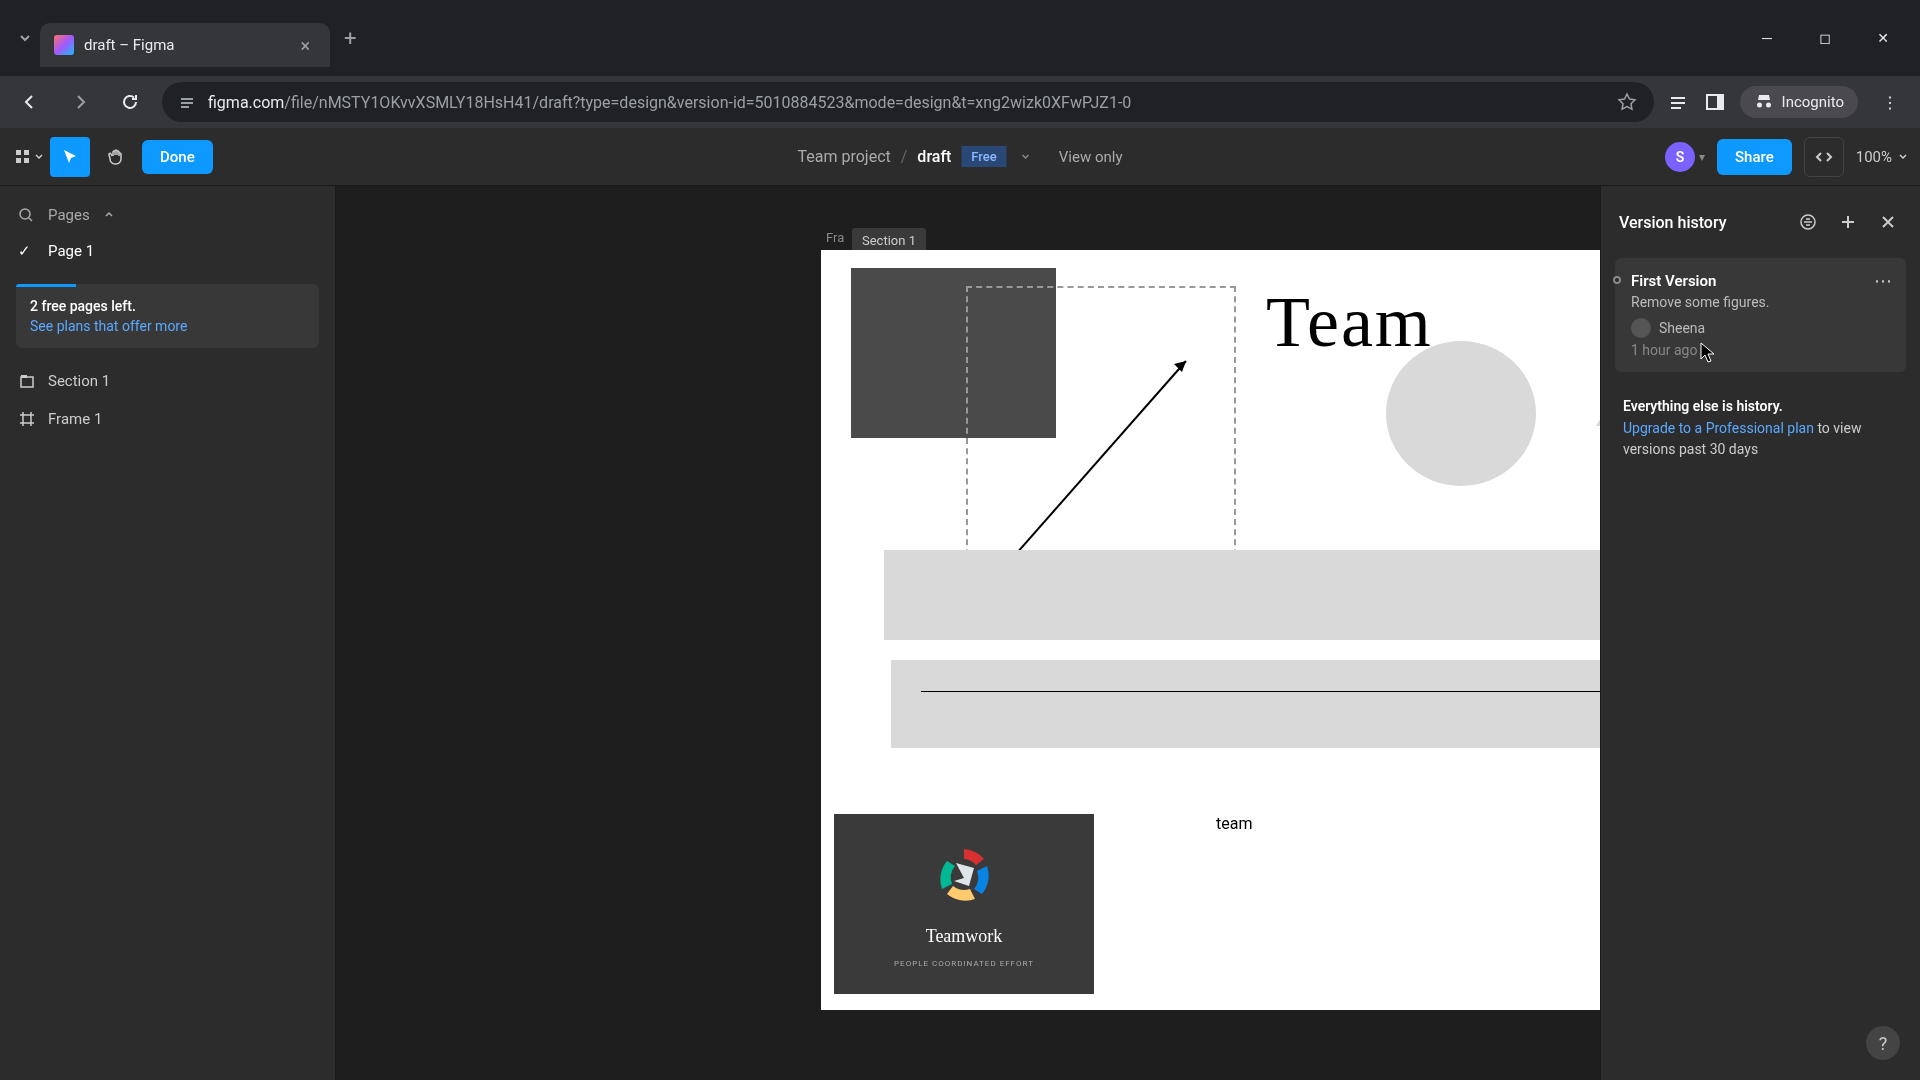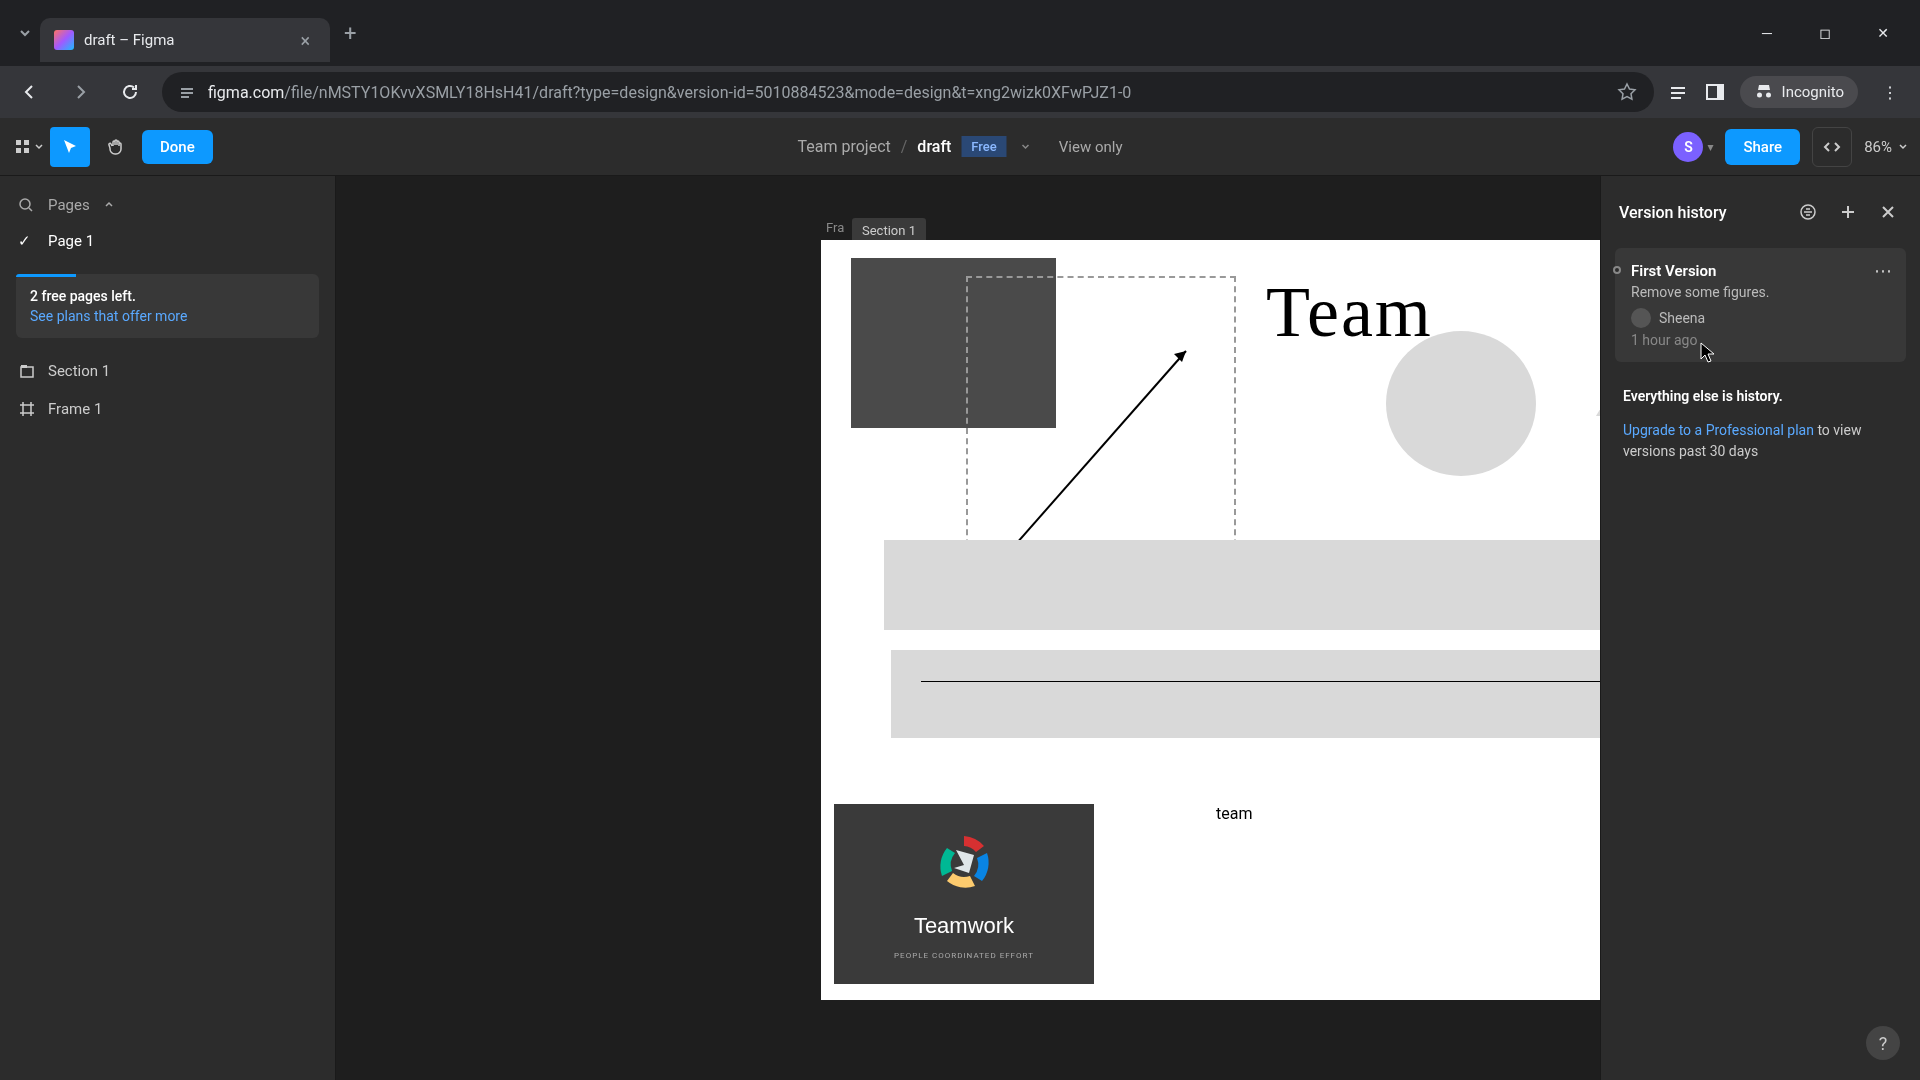--- a/index.html
+++ b/index.html
@@ -1,17 +1,17 @@
 <!DOCTYPE html>
 <html><head>
 <meta charset="utf-8">
 <style>
 *{margin:0;padding:0;box-sizing:border-box;font-family:-apple-system,BlinkMacSystemFont,"Segoe UI",Roboto,sans-serif}
 body{width:1920px;height:1080px;background:#1e1e1e;overflow:hidden;transform-origin:top left}
-.browser-chrome{height:66px;background:#202124;display:flex;align-items:center}
+.browser-chrome{height:76px;background:#202124;display:flex;align-items:center}
 .tab-bar{display:flex;align-items:center;height:100%;padding-left:10px}
 .tab-dropdown{width:30px;height:30px;display:flex;align-items:center;justify-content:center;color:#9aa0a6;cursor:pointer}
 .tab{background:#35363a;height:44px;margin-top:14px;border-radius:10px 10px 0 0;display:flex;align-items:center;padding:0 14px;gap:10px;min-width:290px}
 .tab-favicon{width:20px;height:20px;background:linear-gradient(135deg,#ff7262 0%,#a259ff 50%,#1abcfe 100%);border-radius:3px}
 .tab-title{color:#e8eaed;font-size:15px;flex:1}
 .tab-close{color:#9aa0a6;font-size:18px;cursor:pointer;padding:2px 6px}
 .new-tab{color:#9aa0a6;font-size:22px;padding:0 14px;cursor:pointer}
 .window-controls{margin-left:auto;display:flex;gap:8px;padding-right:12px}
 .win-btn{width:50px;height:40px;display:flex;align-items:center;justify-content:center;color:#e8eaed;font-size:14px;cursor:pointer}
 .address-bar{height:52px;background:#35363a;display:flex;align-items:center;padding:0 12px;gap:14px}
@@ -63,36 +63,36 @@
 .arrow-line{position:absolute;left:660px;top:165px;width:200px;height:225px}
 .hand-text{position:absolute;left:930px;top:95px;font-family:cursive;font-size:72px;color:#000;font-weight:400;letter-spacing:2px}
 .circle{position:absolute;left:1050px;top:155px;width:150px;height:145px;border-radius:50%;background:#d9d9d9}
 .triangle{position:absolute;left:1260px;top:160px;width:0;height:0;border-left:48px solid transparent;border-right:48px solid transparent;border-bottom:80px solid #d9d9d9}
 .gray-bar1{position:absolute;left:548px;top:364px;width:795px;height:90px;background:#d9d9d9}
 .gray-bar2{position:absolute;left:555px;top:474px;width:795px;height:88px;background:#d9d9d9}
 .hr-line{position:absolute;left:585px;top:505px;width:720px;height:1px;background:#000}
 .team-text{position:absolute;left:880px;top:628px;color:#000;font-size:16px}
 .logo-box{position:absolute;left:498px;top:628px;width:260px;height:180px;background:#3a3a3a;display:flex;flex-direction:column;align-items:center;justify-content:center}
 .logo-circle{width:75px;height:75px;position:relative}
-.logo-text{color:#fff;font-size:22px;margin-top:10px;font-family:Liberation Sans, sans-serif}
+.logo-text{color:#fff;font-size:18px;margin-top:10px;font-family:Liberation Serif, serif}
 .logo-sub{color:#aaa;font-size:8px;letter-spacing:1px;margin-top:12px}
 .right-panel{width:320px;background:#2c2c2c;border-left:1px solid #1a1a1a;padding:14px 0}
 .vh-header{display:flex;align-items:center;padding:8px 18px;gap:12px}
 .vh-title{color:#fff;font-size:16px;font-weight:500;flex:1}
 .vh-icon{width:28px;height:28px;display:flex;align-items:center;justify-content:center;color:#ccc;cursor:pointer}
 .version-item{margin:14px 14px;background:#383838;border-radius:6px;padding:14px 16px;position:relative}
 .version-dot{position:absolute;left:-2px;top:18px;width:8px;height:8px;border:2px solid #888;border-radius:50%;background:#2c2c2c}
 .version-name{color:#fff;font-size:15px;font-weight:600;margin-bottom:4px}
 .version-desc{color:#bbb;font-size:14px;margin-bottom:8px}
 .version-author{display:flex;align-items:center;gap:8px;color:#bbb;font-size:14px;margin-bottom:4px}
 .author-avatar{width:20px;height:20px;border-radius:50%;background:#555}
 .version-time{color:#888;font-size:14px}
 .version-menu{position:absolute;right:12px;top:12px;color:#ccc;cursor:pointer;font-size:18px;letter-spacing:2px}
 .history-note{margin:8px 18px;padding:12px 4px}
-.history-title{color:#fff;font-size:14px;font-weight:600;margin-bottom:16px}
+.history-title{color:#fff;font-size:14px;font-weight:600;margin-bottom:4px}
 .history-text{color:#ccc;font-size:14px;line-height:1.5}
 .history-link{color:#5aa9ff;cursor:pointer}
 .help-btn{position:absolute;right:20px;bottom:20px;width:34px;height:34px;border-radius:50%;background:#444;color:#ccc;display:flex;align-items:center;justify-content:center;font-size:18px;cursor:pointer}
 .cursor-img{position:absolute;left:1700px;top:342px;width:16px;height:22px;pointer-events:none;z-index:999}
 svg{display:block}
 </style>
 </head>
 <body>
 
 <div class="browser-chrome">
@@ -216,21 +216,21 @@
         <div class="avatar">S</div>
         <span class="avatar-chev">▾</span>
       </div>
       <div class="share-btn">Share</div>
       <div class="dev-btn">
         <svg width="20" height="20" viewBox="0 0 20 20">
             <path d="M7 6l-4 4 4 4M13 6l4 4-4 4" stroke="#ccc" stroke-width="2" fill="none"></path>
           </svg>
       </div>
       <div class="zoom">
-        <span>86%</span>
+        <span>100%</span>
         <svg width="10" height="10" viewBox="0 0 10 10">
             <path d="M2 3l3 3 3-3" stroke="#ccc" stroke-width="1.5" fill="none"></path>
           </svg>
       </div>
     </div>
   </div>
 
   <div class="main">
 
     <div class="left-panel">

